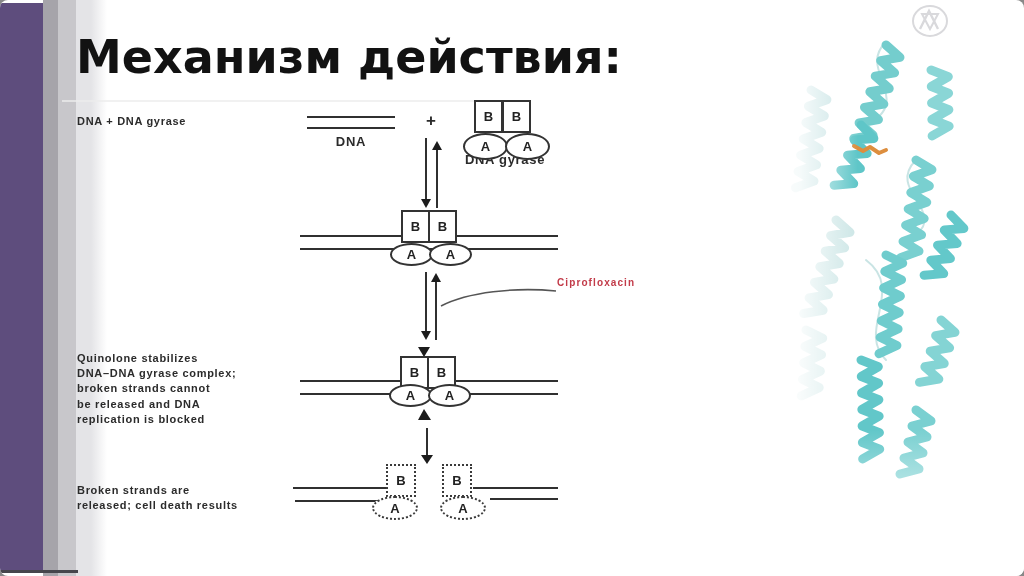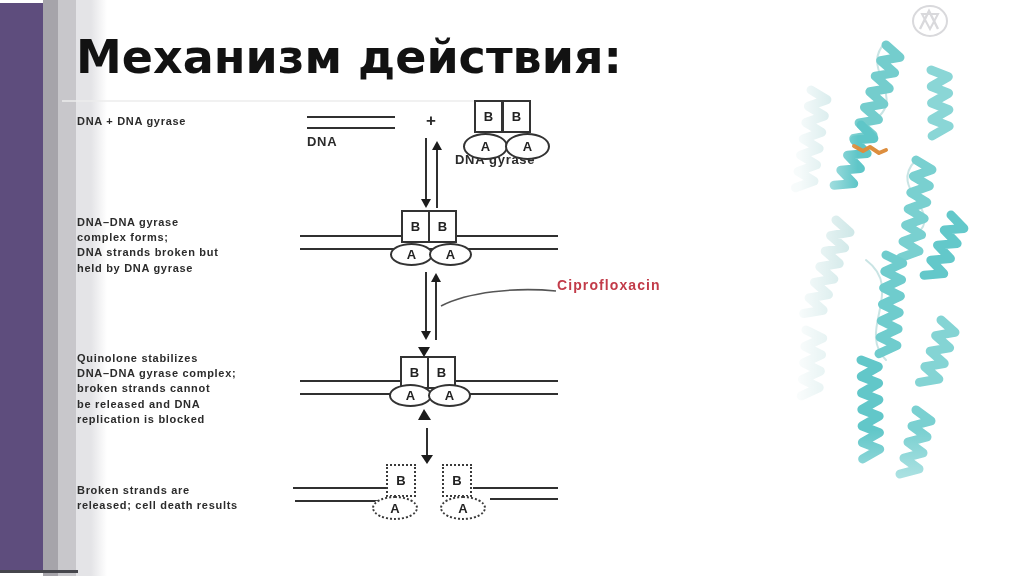--- a/index.html
+++ b/index.html
@@ -1,17 +1,17 @@
 <!DOCTYPE html>
 <html><head>
 <meta charset="utf-8">
 <style>
   html,body{margin:0;padding:0;background:#888;}
   .slide{position:relative;width:1024px;height:576px;background:#fff;overflow:hidden;
-         font-family:"Liberation Sans",sans-serif;}
+         font-family:"Liberation Sans",sans-serif;border-radius:8px;}
 
   
   .accent-grad{position:absolute;left:43px;top:0;width:64px;height:576px;z-index:0;
     background:linear-gradient(to right,#a6a4aa 0,#a6a4aa 15px,#c8c7cb 15px,#c8c7cb 33px,#e4e4e7 33px,#e4e4e7 48px,#ffffff 64px);}
   .accent-bar{position:absolute;left:0;top:3px;width:43px;height:567px;background:#5e4d7d;z-index:1;}
   .accent-bottom{position:absolute;left:0;top:570px;width:78px;height:3px;background:#46464c;z-index:1;}
 
   
   .title{position:absolute;left:76px;top:30px;margin:0;z-index:6;
          font-family:"DejaVu Sans",sans-serif;font-weight:700;font-size:46px;
@@ -24,24 +24,24 @@
   .fade-bottom{position:absolute;left:766px;top:430px;width:258px;height:146px;z-index:1;pointer-events:none;
     background:linear-gradient(to bottom,rgba(255,255,255,0) 0%,#ffffff 88%);}
   .logo{position:absolute;left:908px;top:2px;z-index:2;}
 
   
   .strokes{position:absolute;left:0;top:0;z-index:2;pointer-events:none;}
   .step-label{position:absolute;left:77px;z-index:3;font-size:11px;line-height:15.2px;
               font-weight:bold;letter-spacing:.7px;color:#2b2b2b;white-space:nowrap;}
   .step-label span{display:block;}
   .small-label{position:absolute;z-index:3;font-size:13px;font-weight:bold;letter-spacing:.7px;
-               color:#2b2b2b;white-space:nowrap;}
+               color:#2b2b2b;text-align:center;white-space:nowrap;}
   .plus{position:absolute;left:422px;top:111px;width:18px;z-index:3;font-size:17px;font-weight:600;
         color:#2b2b2b;text-align:center;}
-  .cipro{position:absolute;left:557px;top:277px;z-index:3;font-size:14px;font-weight:bold;
+  .cipro{position:absolute;left:557px;top:277px;z-index:3;font-size:10px;font-weight:bold;
          letter-spacing:1.1px;color:#c23b49;white-space:nowrap;}
   .sq{position:absolute;box-sizing:border-box;width:29px;height:33px;border:2px solid #333;
       background:#fff;display:flex;align-items:center;justify-content:center;z-index:3;
       font-size:13px;font-weight:bold;color:#222;}
   .el{position:absolute;box-sizing:border-box;border:2px solid #333;border-radius:50%;
       background:#fff;display:flex;align-items:center;justify-content:center;z-index:4;
       font-size:13px;font-weight:bold;color:#222;}
   .dotted{border:2px dotted #3a3a3a;}
 </style>
 </head>
@@ -128,26 +128,20 @@
       <line x1="293" y1="488" x2="387" y2="488"></line>
       <line x1="295" y1="501" x2="378" y2="501"></line>
       <line x1="473" y1="488" x2="558" y2="488"></line>
       <line x1="490" y1="499" x2="558" y2="499"></line>
     </g>
   </svg>
 
   <div class="step-label" style="top:114px">
     <span>DNA + DNA gyrase</span>
   </div>
-  <div class="step-label" style="top:215px">
-    <span>DNA–DNA gyrase</span>
-    <span>complex forms;</span>
-    <span>DNA strands broken but</span>
-    <span>held by DNA gyrase</span>
-  </div>
   <div class="step-label" style="top:483px">
     <span>Broken strands are</span>
     <span>released; cell death results</span>
   </div>
   <div class="step-label" style="top:351px">
     <span>Quinolone stabilizes</span>
     <span>DNA–DNA gyrase complex;</span>
     <span>broken strands cannot</span>
     <span>be released and DNA</span>
     <span>replication is blocked</span>

